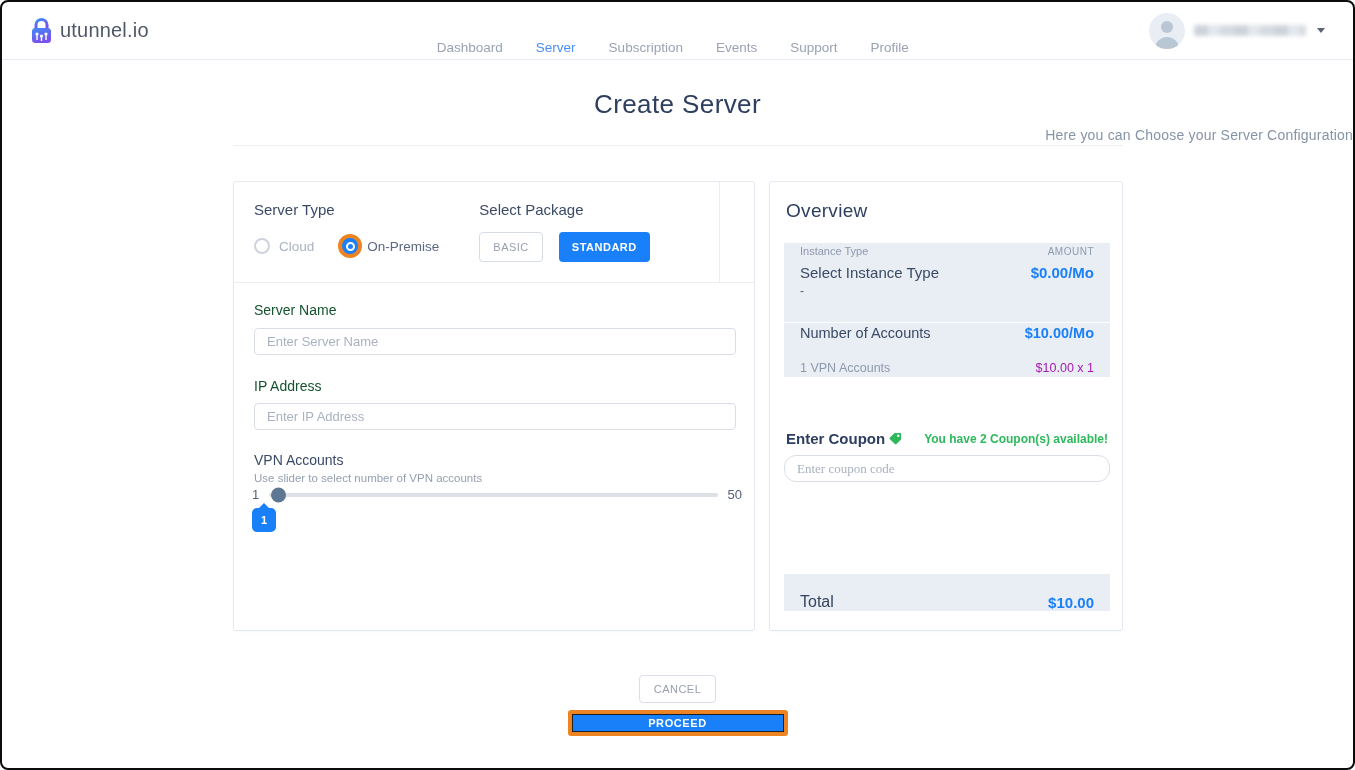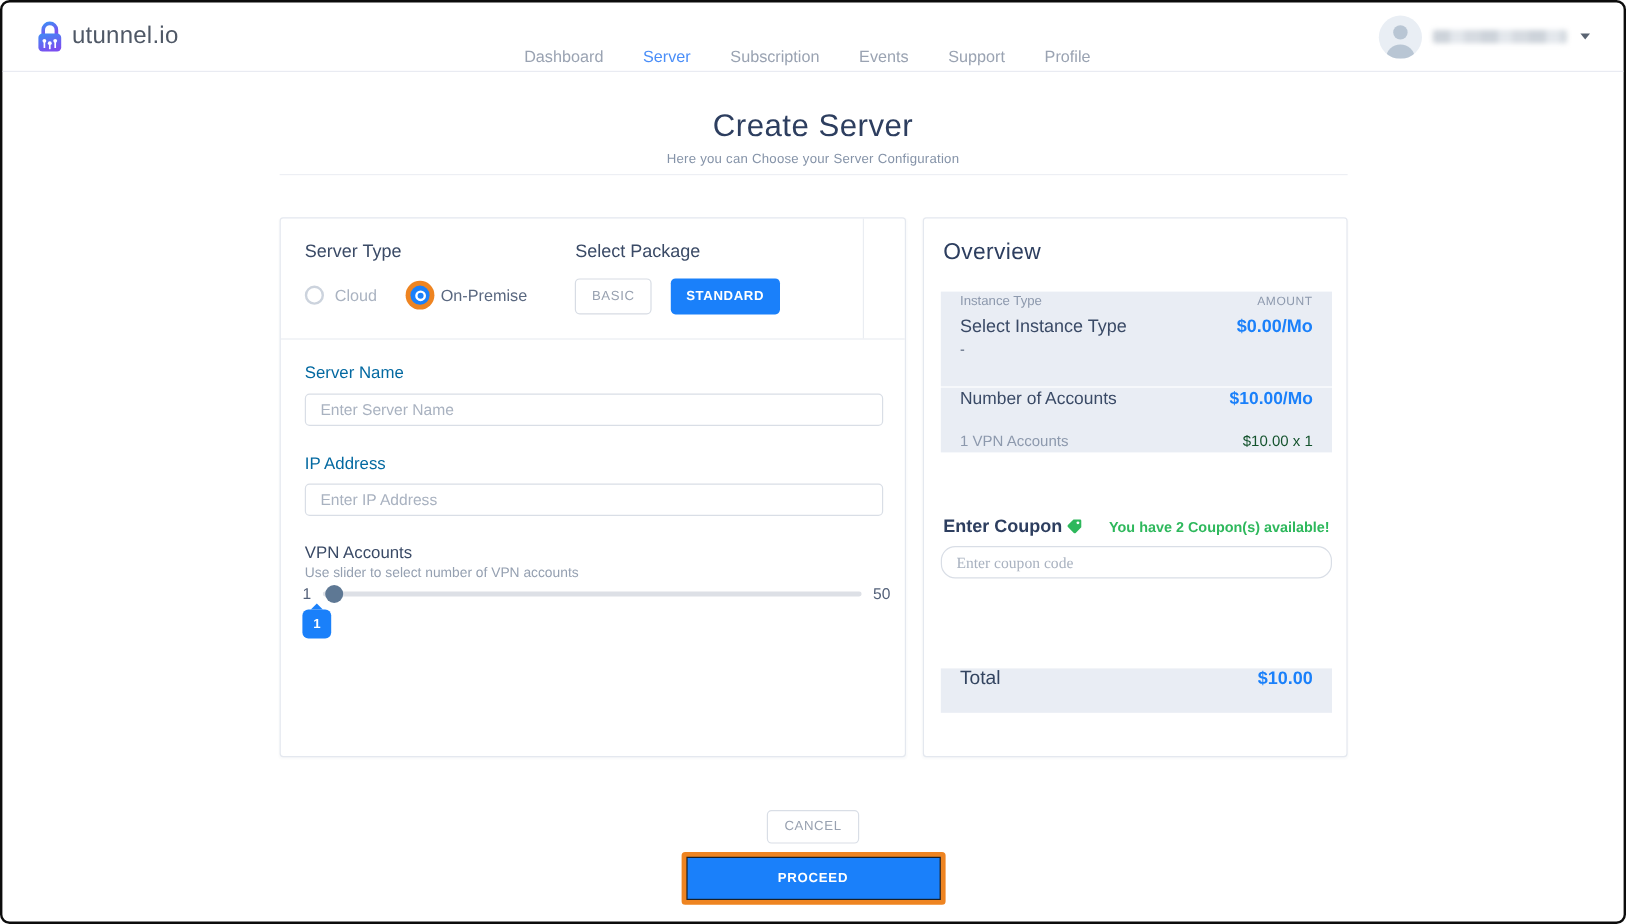--- a/index.html
+++ b/index.html
@@ -28,21 +28,21 @@
   }
   .blur-name {
     width:112px; height:11px; border-radius:2px;
     background:repeating-linear-gradient(90deg,#cdd3da 0 14px,#e3e7ec 14px 26px,#d6dbe1 26px 40px);
     filter:blur(2px);
   }
   .caret { width:0; height:0; border-left:4px solid transparent; border-right:4px solid transparent; border-top:5px solid #5a6472; margin-left:2px; }
   
   .title-wrap { position:absolute; top:87px; left:0; width:100%; text-align:center; }
   .page-title { font-size:26px; font-weight:500; color:#2d3e5f; letter-spacing:0.4px; }
-  .page-subtitle { font-size:11px; color:#8593a8; margin-top:7px; letter-spacing:0.2px; }
+  .page-subtitle { font-size:14px; color:#8593a8; margin-top:7px; letter-spacing:0.2px;text-align:right; }
   .title-divider { position:absolute; top:143px; left:231px; width:890px; height:1px; background:#edeff4; }
   
   .card { position:absolute; background:#fff; border:1px solid #e4e8ef; border-radius:3px; box-shadow:0 1px 2px rgba(40,60,100,0.03); }
   .card-left  { left:231px; top:179px; width:522px; height:450px; }
   .card-right { left:767px; top:179px; width:354px; height:450px; }
   
   .split-row { display:flex; height:101px; border-bottom:1px solid #eaedf2; }
   .split-cell { padding:19px 20px; }
   .split-cell.first { width:261px; border-right:1px solid #eaedf2; }
   .section-label { font-size:15px; color:#3a4a66; }
@@ -62,21 +62,21 @@
   .radio-off { width:16px; height:16px; border-radius:50%; border:2px solid #ccd3dd; background:#fff; }
   .radio-on {
     width:16px; height:16px; border-radius:50%; background:#1a80fa;
     display:flex; align-items:center; justify-content:center;
     box-shadow:0 0 0 4px #ee8421;
   }
   .radio-on-core { width:9px; height:9px; border-radius:50%; background:#1a80fa; border:2px solid #fff; }
   .radio-label-off { font-size:13.5px; color:#aab3c1; }
   .radio-label-on  { font-size:13.5px; color:#5a6880; }
   
-  .field-label { position:absolute; left:20px; font-size:14px; color:#0369a1; }
+  .field-label { position:absolute; left:20px; font-size:14px; color:#14532d; }
   .text-input {
     position:absolute; left:20px; width:482px; height:27px;
     border:1px solid #d9dee6; border-radius:4px; padding:0 12px;
     font-size:13px; color:#3a4a66; font-family:inherit; outline:none;
   }
   .text-input::placeholder { color:#a9b2c0; }
   .vpn-label { position:absolute; left:20px; top:270px; font-size:14px; color:#3a4a66; }
   .vpn-helper { position:absolute; left:20px; top:290px; font-size:11.5px; color:#95a0b1; }
   .slider-row { position:absolute; left:18px; top:305px; width:490px; display:flex; align-items:center; }
   .slider-min, .slider-max { font-size:13px; color:#55627a; }
@@ -100,48 +100,48 @@
   .ov-sec { background:#e9edf4; padding:2px 16px; }
   .ov-sec + .ov-sec { margin-top:1px; }
   .ov-row { display:flex; justify-content:space-between; align-items:baseline; }
   .ov-small { font-size:11px; color:#8d99ad; }
   .ov-amount-hdr { font-size:10px; color:#8d99ad; letter-spacing:0.5px; }
   .ov-name { font-size:15px; color:#3a4a66; margin-top:7px; }
   .ov-price { font-size:15px; font-weight:bold; color:#1a80fa; }
   .ov-dash { font-size:12px; color:#55627a; margin-top:3px; }
   .ov-name2 { font-size:14.5px; color:#3a4a66; }
   .ov-sub { font-size:12.5px; color:#8d99ad; margin-top:20px; }
-  .ov-calc { font-size:12.5px; color:#14532d; }
+  .ov-calc { font-size:12.5px; color:#a21caf; }
   .coupon-row {
     position:absolute; left:16px; top:248px; width:322px;
     display:flex; justify-content:space-between; align-items:center;
   }
   .coupon-label { font-size:15px; font-weight:bold; color:#2d3e5f; }
   .coupon-avail { display:flex; align-items:center; gap:22px; font-size:12px; font-weight:bold; color:#2eb85c; }
   .coupon-input {
     position:absolute; left:14px; top:273px; width:326px; height:27px;
     border:1px solid #d9dee6; border-radius:12px; padding:0 12px;
     font-size:13px; color:#3a4a66; font-family:Liberation Serif, serif; outline:none;
   }
   .coupon-input::placeholder { color:#a9b2c0; }
   .total-bar {
-    position:absolute; left:14px; top:375px; width:326px; height:37px;
-    background:#e9edf4; display:flex; align-items:flex-start; justify-content:space-between; padding:0 16px;
+    position:absolute; left:14px; top:392px; width:326px; height:37px;
+    background:#e9edf4; display:flex; align-items:flex-end; justify-content:space-between; padding:0 16px;
   }
   .total-label { font-size:16px; color:#33445f; font-weight:500; }
   .total-value { font-size:15px; font-weight:bold; color:#1a80fa; }
   
   .actions { position:absolute; top:673px; left:0; width:100%; display:flex; justify-content:center; align-items:center; gap:7px;flex-direction:column; }
   .btn-cancel {
     height:28px; padding:0 14px; background:#fff; border:1px solid #d9dee6; border-radius:4px;
     font-size:11px; letter-spacing:0.5px; color:#98a1b0; cursor:pointer; font-family:inherit;
   }
   .proceed-annotation { border:4px solid #ee8421; border-radius:3px; background:#1b2026; padding:1px; }
   .btn-proceed {
-    width:210px; height:34px; background:#1a80fa; border:none;
+    width:210px; height:16px; background:#1a80fa; border:none;
     font-size:11px; font-weight:bold; letter-spacing:0.6px; color:#fff; cursor:pointer; font-family:inherit;
     display:flex; align-items:center; justify-content:center;
   }
 </style>
 </head>
 <body>
 
 <div class="frame">
 
   <div class="header">

